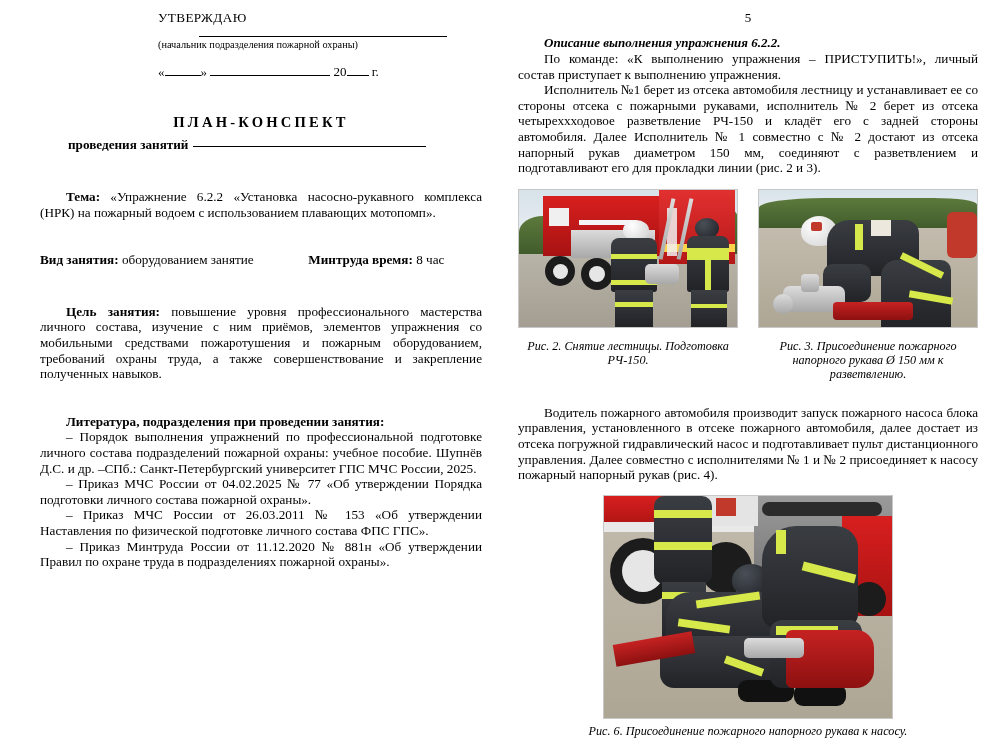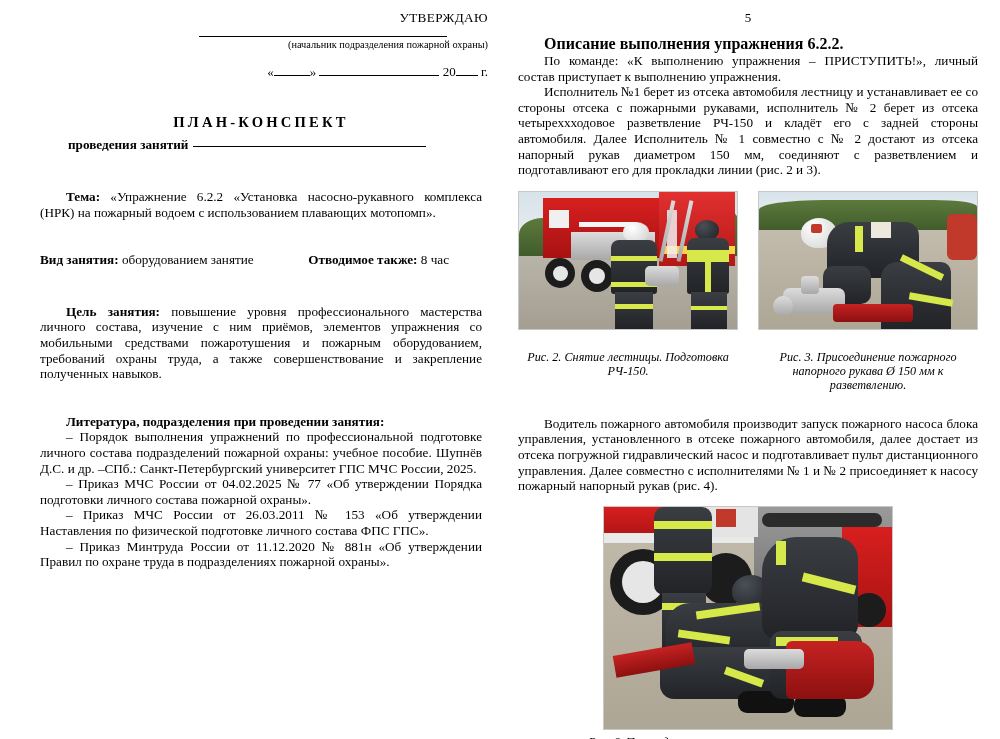--- a/index.html
+++ b/index.html
@@ -46,21 +46,21 @@
   .tight { text-indent: 0; }
   b, .b { font-weight: bold; }
   .spacer6 { height: 6px; }
   .spacer10 { height: 10px; }
   .spacer14 { height: 14px; }
   .spacer18 { height: 18px; }
   .spacer22 { height: 22px; }
 
   
   .approve {
-    text-align: right;
+    text-align: left;
     margin-left: 118px;
     width: 330px;
   }
   .approve-title {
     font-size: 13.2px;
     letter-spacing: 0.4px;
     margin-bottom: 9px;
   }
   .approve-rule {
     border-bottom: 1px solid #000;
@@ -105,21 +105,22 @@
   }
 
   
   .page-number {
     text-align: center;
     font-size: 13px;
     margin-bottom: 9px;
   }
   .section-head {
     font-weight: bold;
-    font-size: 16px;
+    font-style: italic;
+    font-size: 13px;
     text-indent: 26px;
     margin: 0;
   }
 
   
   .figrow {
     display: flex;
     justify-content: space-between;
     margin-top: 13px;
   }
@@ -129,21 +130,21 @@
   .fig-img {
     border: 1px solid #c8c8c8;
     background: #ddd;
     overflow: hidden;
     position: relative;
   }
   .fig-cap {
     font-style: italic;
     font-size: 12.2px;
     line-height: 14px;
-    margin-top: 20px;
+    margin-top: 11px;
   }
   .fig-wide { margin: 12px auto 0 auto; text-align: center; }
 
   
   .scene { position: absolute; inset: 0; }
   .lyr { position: absolute; }
 
   
   .sky   { background: linear-gradient(#d7e2ea, #eef2f4); }
   .trees { background: linear-gradient(#5d7a3d, #3f5a2a); }
@@ -190,21 +191,21 @@
     <p class="p">
       <b>Тема:</b><span> «Упражнение 6.2.2 «Установка насосно-рукавного комплекса (НРК) на пожарный водоем с использованием плавающих мотопомп».</span>
     </p>
 
     <div class="spacer22"></div>
     <div class="spacer10"></div>
 
     <p class="p tight">
       <b>Вид занятия:</b><span> оборудованием занятие</span>
       <span style="display:inline-block;width:48px"></span>
-      <b>Отводимое также:</b><span> 8 час</span>
+      <b>Минтруда время:</b><span> 8 час</span>
     </p>
 
     <div class="spacer22"></div>
     <div class="spacer14"></div>
 
     <p class="p">
       <b>Цель занятия:</b><span> повышение уровня профессионального мастерства личного состава, изучение с ним приёмов, элементов упражнения со мобильными средствами пожаротушения и пожарным оборудованием, требований охраны труда, а также совершенствование и закрепление полученных навыков.</span>
     </p>
 
     <div class="spacer22"></div>

